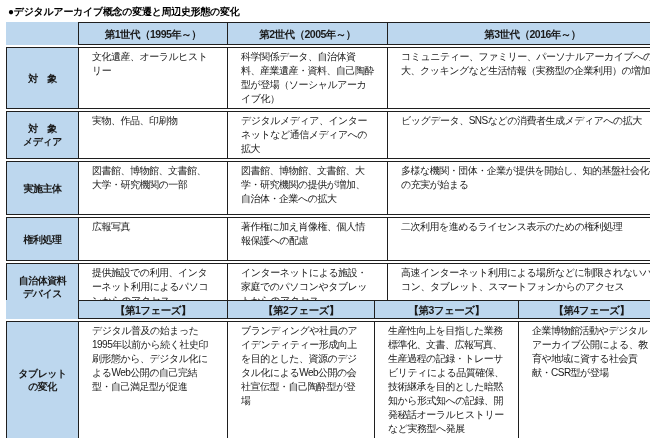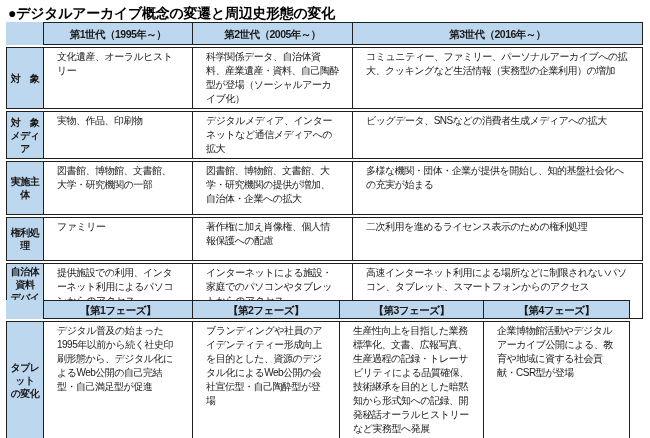--- a/index.html
+++ b/index.html
@@ -1,34 +1,34 @@
 <!DOCTYPE html>
 <html><head>
 <meta charset="utf-8">
 <style>
   html,body{margin:0;padding:0;}
   body{
     width:650px;height:438px;background:#ffffff;position:relative;
     font-family:"Liberation Sans", sans-serif;color:#1a1a1a;overflow:hidden;
   }
   .title{
-    position:absolute;left:8px;top:5px;font-size:14px;font-weight:bold;color:#000;
+    position:absolute;left:8px;top:5px;font-size:10px;font-weight:bold;color:#000;
     letter-spacing:-0.3px;white-space:nowrap;
   }
   .tbl{position:absolute;left:6px;}
   .row{display:flex;align-items:stretch;margin-bottom:2px;}
   .cell{
     box-sizing:border-box;border:1px solid #1f1f1f;background:#fff;
     font-size:10px;line-height:14px;letter-spacing:-0.5px;
     padding:2px 13px;color:#1a1a1a;
   }
   .cell + .cell{margin-left:-1px;}
   .spacer{border-color:transparent;background:transparent;}
   .label{
-    width:38px;background:#BDD7EE;display:flex;flex-direction:column;
+    width:73px;background:#BDD7EE;display:flex;flex-direction:column;
     align-items:center;justify-content:center;text-align:center;
     font-weight:bold;white-space:pre-line;line-height:13px;padding:1px;
   }
   .hc{
     background:#BDD7EE;font-weight:bold;display:flex;align-items:center;
     justify-content:center;text-align:center;font-size:10.5px;padding:1px 2px;
   }
   .c1{width:150px;}
   .c2{width:161px;}
   .c3w{width:291px;}
@@ -76,21 +76,21 @@
 
   <div class="row r-jisshi">
     <div class="cell label">実施主体</div>
     <div class="cell c1">図書館、博物館、文書館、大学・研究機関の一部</div>
     <div class="cell c2">図書館、博物館、文書館、大学・研究機関の提供が増加、自治体・企業への拡大</div>
     <div class="cell c3w">多様な機関・団体・企業が提供を開始し、知的基盤社会化への充実が始まる</div>
   </div>
 
   <div class="row r-kenri">
     <div class="cell label">権利処理</div>
-    <div class="cell c1">ファミリー</div>
+    <div class="cell c1">広報写真</div>
     <div class="cell c2">著作権に加え肖像権、個人情報保護への配慮</div>
     <div class="cell c3w">二次利用を進めるライセンス表示のための権利処理</div>
   </div>
 
   <div class="row r-access">
     <div class="cell label">自治体資料
 デバイス</div>
     <div class="cell c1">提供施設での利用、インターネット利用によるパソコンからのアクセス</div>
     <div class="cell c2">インターネットによる施設・家庭でのパソコンやタブレットからのアクセス</div>
     <div class="cell c3w">高速インターネット利用による場所などに制限されないパソコン、タブレット、スマートフォンからのアクセス</div>

